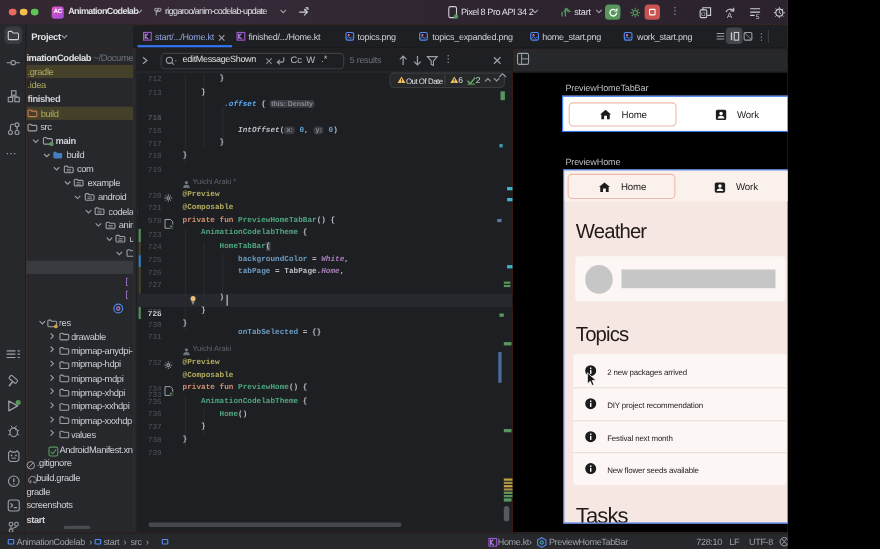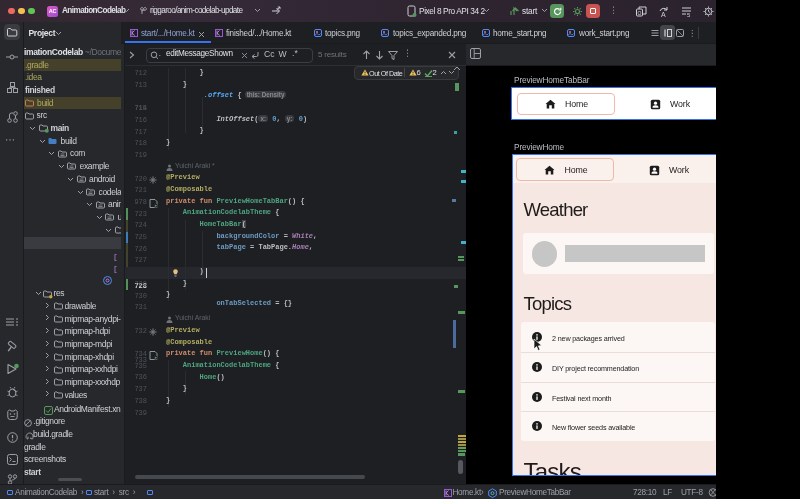--- a/index.html
+++ b/index.html
@@ -677,21 +677,21 @@
           </svg>
         <div style="left:31px;top:71.7px;font-size:7.2px;letter-spacing:-0.15px;color:#1D1D1D;">Festival next month</div>
         <div style="left:0;top:89.3px;width:193.5px;height:1px;background:#EADCD7;"></div>
         <svg style="left:11px;top:99.2px" width="10" height="10">
             <circle cx="5" cy="5" r="5" fill="#1B1B1B"></circle>
             <rect x="4.35" y="2.1" width="1.3" height="1.5" fill="#fff"></rect>
             <rect x="4.35" y="4.4" width="1.3" height="3.5" fill="#fff"></rect>
           </svg>
         <div style="left:31px;top:101.4px;font-size:7.2px;letter-spacing:-0.15px;color:#1D1D1D;">New flower seeds available</div>
       </div>
-      <div style="left:11px;top:303px;font-size:24px;letter-spacing:-0.8px;color:#201B1B;">Tasks</div>
+      <div style="left:11px;top:303px;font-size:20px;letter-spacing:-0.8px;color:#201B1B;">Tasks</div>
     </div>
     <svg style="left:67px;top:294px" width="10" height="14">
         <path d="M1 1 L1 11 L3.6 8.6 L5.2 12.5 L7 11.7 L5.4 7.9 L8.8 7.6 Z" fill="#1B1B1B" stroke="#fff" stroke-width="0.7"></path>
       </svg>
     <div style="left:287.5px;top:350px;width:17px;height:18px;background:#26282B;border:1px solid #43454A;border-radius:5px;"></div>
     <svg style="left:291.5px;top:354.5px" width="9" height="10">
         <path d="M2 4 V2.2 a0.8 0.8 0 0 1 1.6 0 M3.6 3.5 V1.5 a0.8 0.8 0 0 1 1.6 0 M5.2 3.7 V2 a0.8 0.8 0 0 1 1.6 0 V6.5 a3 3 0 0 1 -3 3 h-0.4 a2.6 2.6 0 0 1 -2.2 -1.3 L0.6 6 a0.9 0.9 0 0 1 1.4 -0.9 M2 2.5 V5.5" stroke="#CED0D6" fill="none" stroke-width="0.9"></path>
       </svg>
     <div style="left:287.5px;top:372px;width:17px;height:54px;background:#26282B;border:1px solid #43454A;border-radius:5px;"></div>
     <svg style="left:291.5px;top:376.5px" width="9" height="9">

